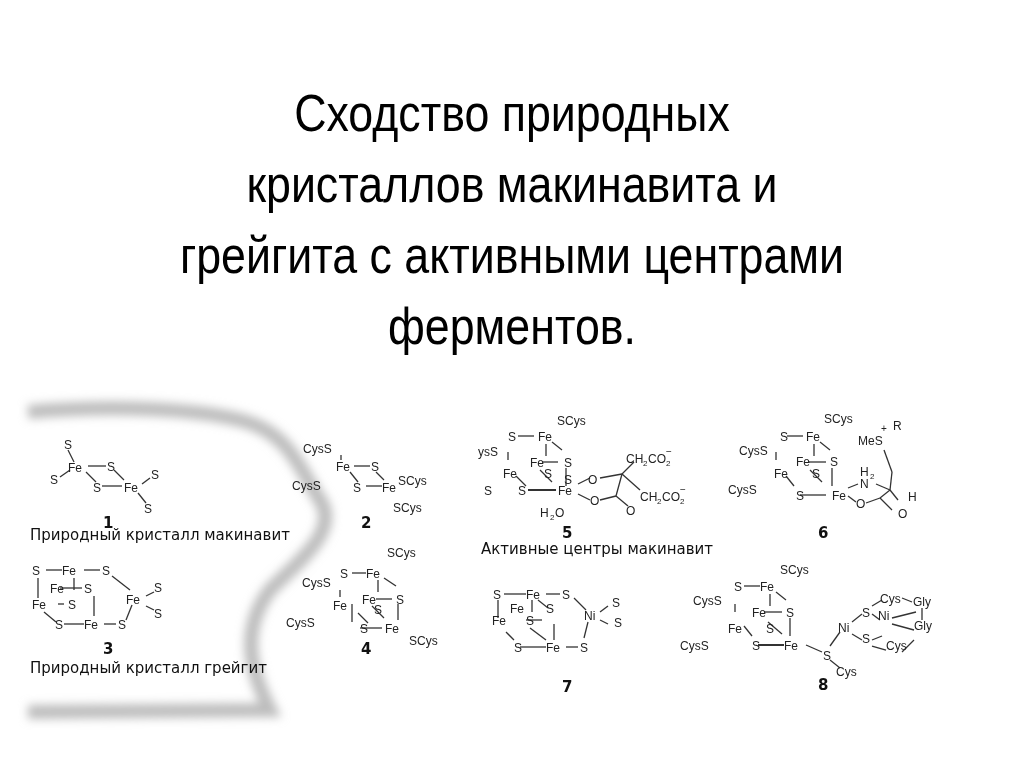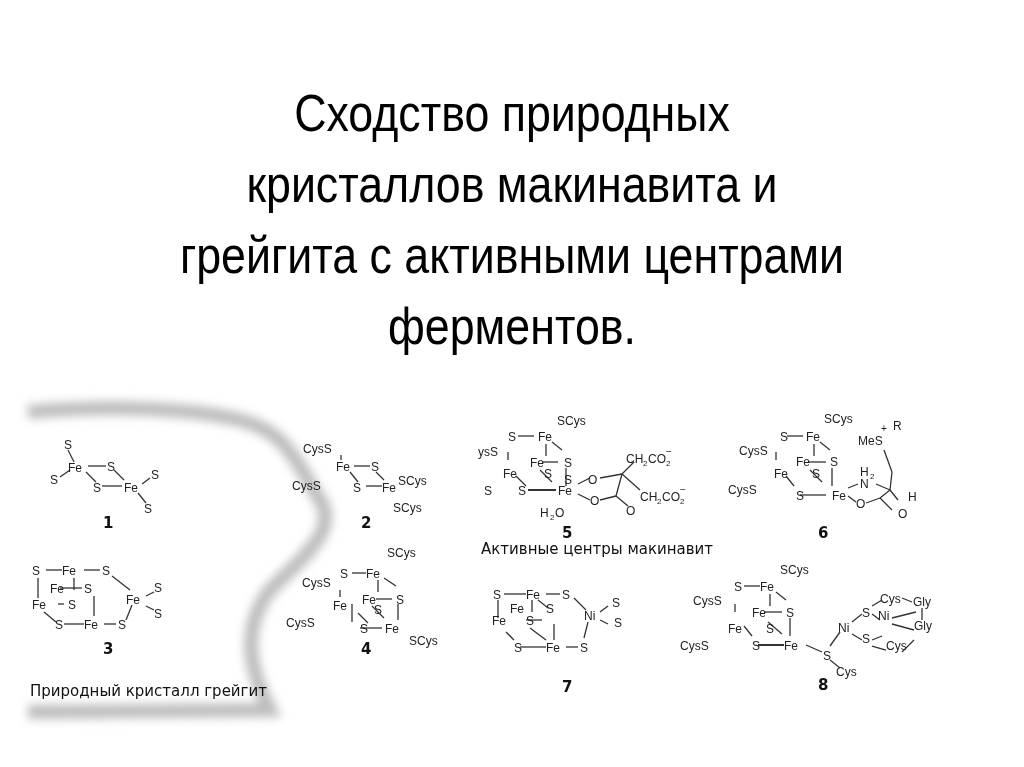--- a/index.html
+++ b/index.html
@@ -292,15 +292,16 @@
 
   <div class="cap num" style="left:103px; top:124px;">1</div>
   <div class="cap num" style="left:361px; top:124px;">2</div>
   <div class="cap num" style="left:103px; top:250px;">3</div>
   <div class="cap num" style="left:361px; top:250px;">4</div>
   <div class="cap num" style="left:562px; top:134px;">5</div>
   <div class="cap num" style="left:818px; top:134px;">6</div>
   <div class="cap num" style="left:562px; top:288px;">7</div>
   <div class="cap num" style="left:818px; top:286px;">8</div>
 
-  <div class="cap" style="left:30px; top:292px;">Природный кристалл грейгит</div>
+  <div class="cap" style="left:30px; top:136px;">Природный кристалл макинавит</div>
+  <div class="cap" style="left:30px; top:269px;">Природный кристалл грейгит</div>
   <div class="cap" style="left:481px; top:150px;">Активные центры макинавит</div>
 </div>
 
 </body></html>

